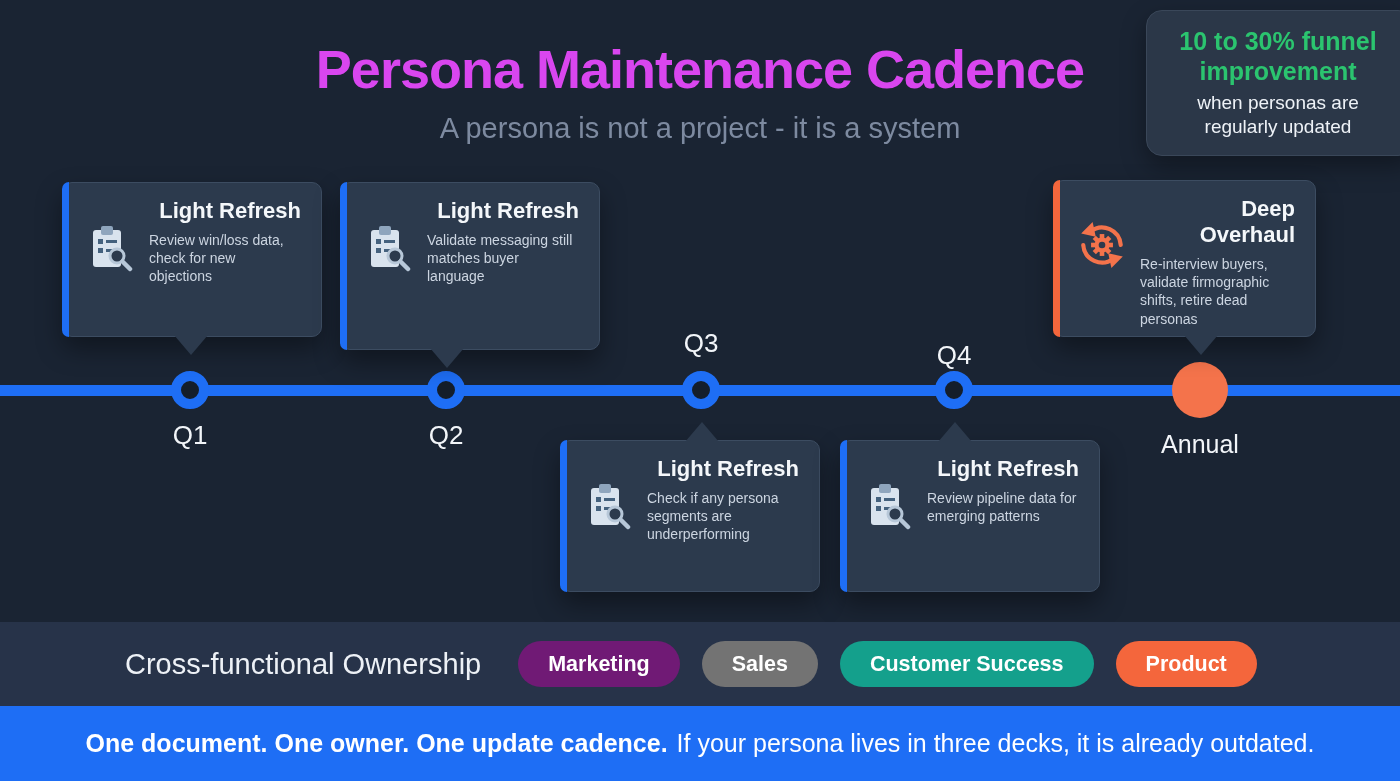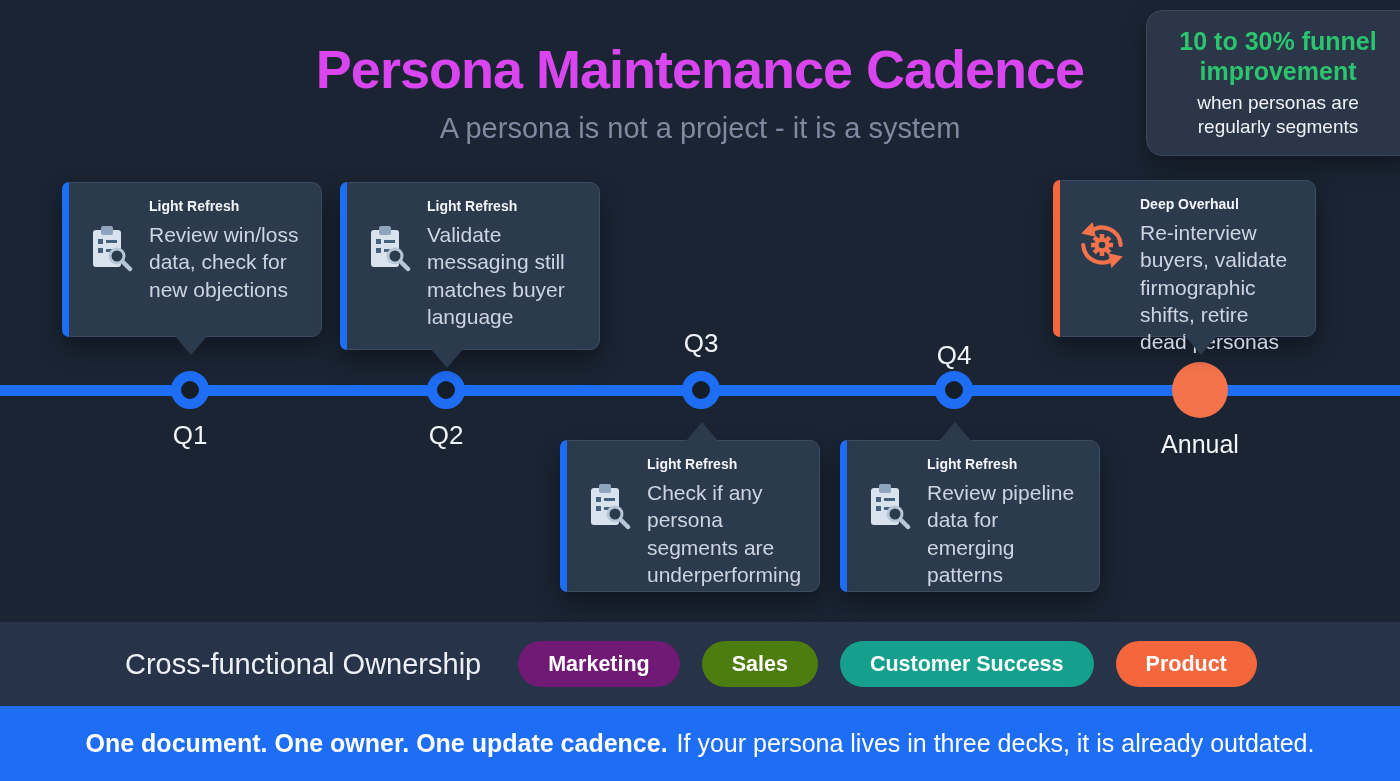--- a/index.html
+++ b/index.html
@@ -45,22 +45,22 @@
   
   .card {
     position:absolute; background:#2c3a4d; border:1px solid #3c4c61; border-radius:10px;
     box-shadow:0 12px 26px rgba(0,0,0,.38);
   }
   .accent { position:absolute; left:-1px; top:-1px; bottom:-1px; width:7px; border-radius:10px 0 0 10px; background:#1e6ef5; }
   .card.orange .accent { background:#f4663c; }
   .card-inner { display:flex; gap:13px; padding:15px 20px 12px 23px; align-items:flex-start; }
   .icon-wrap { flex:0 0 50px; width:50px; margin-top:26px; }
   .card.orange .icon-wrap { margin-top:24px; }
-  .card-title { font-size:14px; font-weight:700; color:#f4f7fa; margin-bottom:7px; }
-  .card-body { font-size:21px; line-height:1.3; color:#ccd5e1; }
+  .card-title { font-size:22px; font-weight:700; color:#f4f7fa; margin-bottom:7px;text-align:right; }
+  .card-body { font-size:14px; line-height:1.3; color:#ccd5e1; }
   .pointer { position:absolute; width:0; height:0; }
   .pointer.down { bottom:-19px; border-left:17px solid transparent; border-right:17px solid transparent; border-top:20px solid #2c3a4d; }
   .pointer.up   { top:-19px;    border-left:17px solid transparent; border-right:17px solid transparent; border-bottom:20px solid #2c3a4d; }
 
   #card-q1 { left:62px;  top:182px; width:260px; height:155px; }
   #card-q2 { left:340px; top:182px; width:260px; height:168px; }
   #card-q3 { left:560px; top:440px; width:260px; height:152px; }
   #card-q4 { left:840px; top:440px; width:260px; height:152px; }
   #card-annual { left:1053px; top:180px; width:263px; height:157px; }
   #card-q1 .pointer { left:111px; }
@@ -73,21 +73,21 @@
   .ownership {
     position:absolute; top:622px; left:0; right:0; height:84px;
     background:#273349; display:flex; align-items:center; padding-left:125px; gap:22px;
   }
   .own-label { font-size:29px; font-weight:500; color:#edf1f6; margin-right:15px; }
   .pill {
     height:46px; border-radius:23px; display:flex; align-items:center;
     padding:0 30px; font-weight:700; font-size:21.5px; color:#fff; white-space:nowrap;
   }
   .pill.blue   { background:#701a75; }
-  .pill.green  { background:#4d7c0f; }
+  .pill.green  { background:#737373; }
   .pill.orange { background:#f4663c; }
   .pill.teal   { background:#14a08c; }
 
   
   .footer {
     position:absolute; top:706px; left:0; right:0; height:75px; background:#1e6ef5;
     display:flex; align-items:center; justify-content:center; gap:9px;
     font-size:25px; color:#fff;
   }
   .footer .bold { font-weight:700; }
@@ -97,21 +97,21 @@
 
 <div class="page">
 
   <div class="header">
     <div class="title">Persona Maintenance Cadence</div>
     <div class="subtitle">A persona is not a project - it is a system</div>
   </div>
 
   <div class="badge">
     <div class="badge-highlight">10 to 30% funnel improvement</div>
-    <div class="badge-text">when personas are regularly segments</div>
+    <div class="badge-text">when personas are regularly updated</div>
   </div>
 
   <div class="timeline-line"></div>
 
   <div class="node" style="left:171px;"></div>
   <div class="node" style="left:427px;"></div>
   <div class="node" style="left:682px;"></div>
   <div class="node" style="left:935px;"></div>
   <div class="node annual" style="left:1172px;"></div>
 

